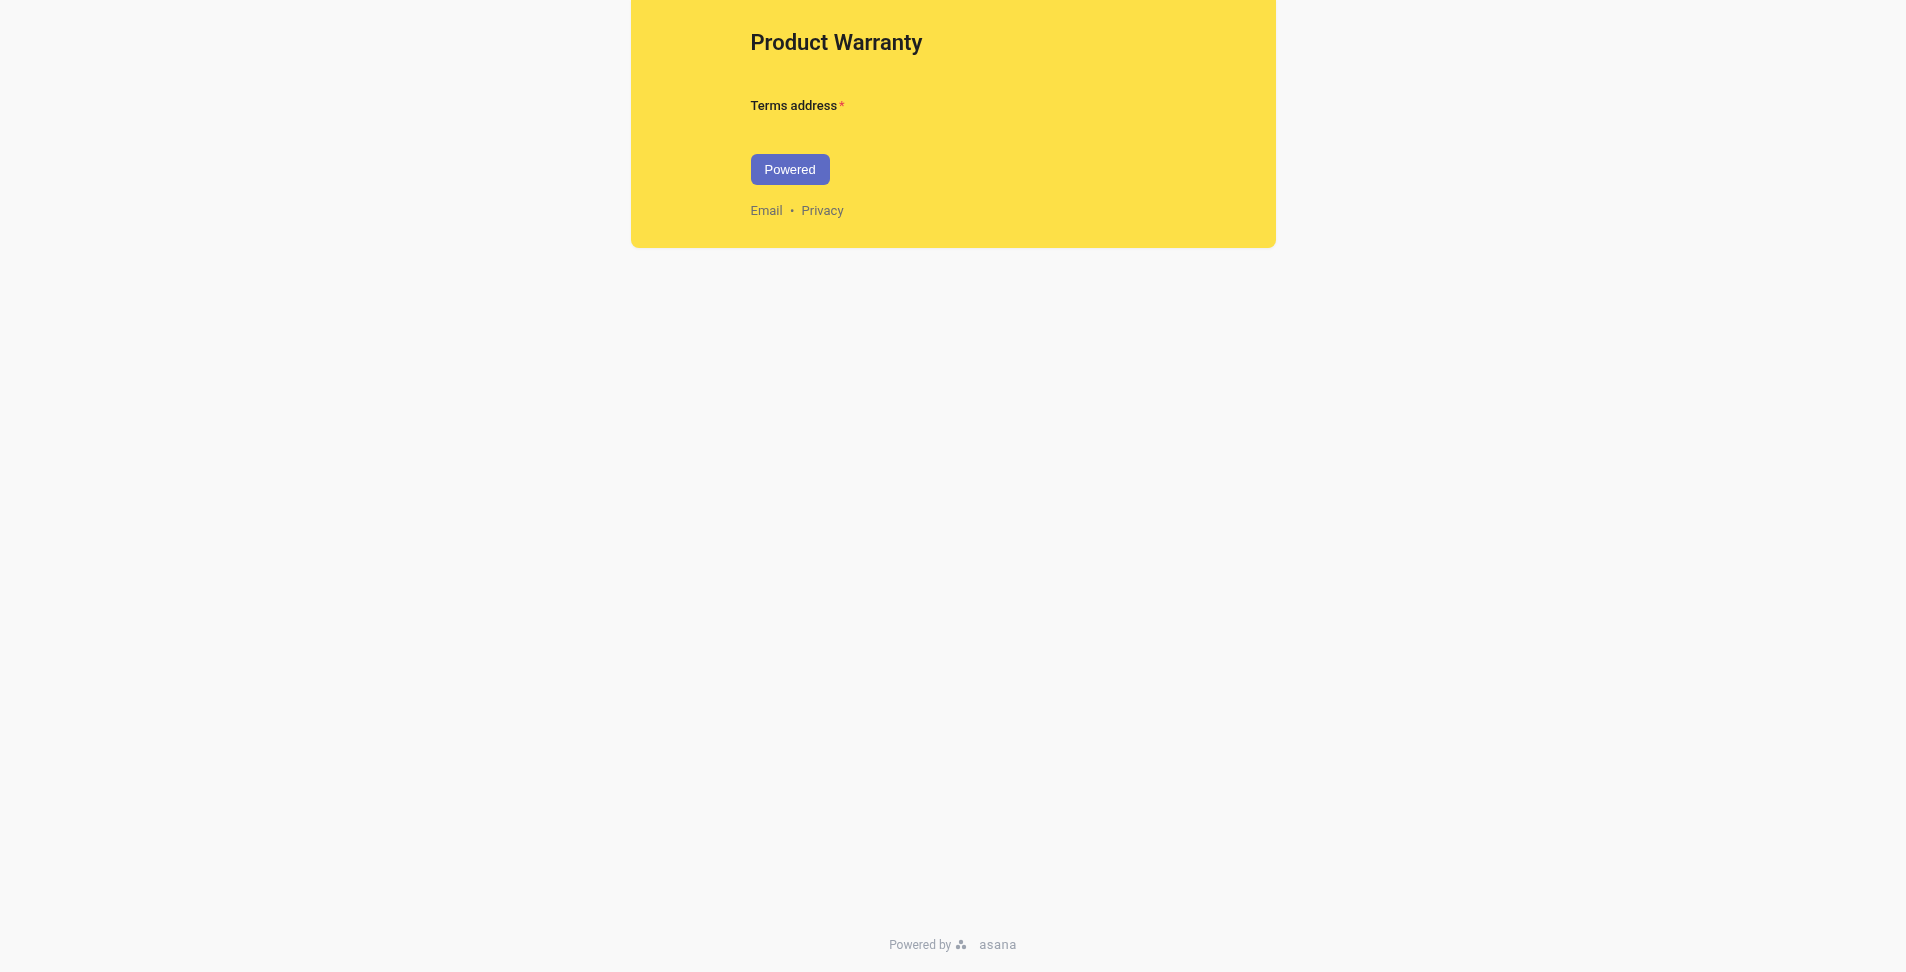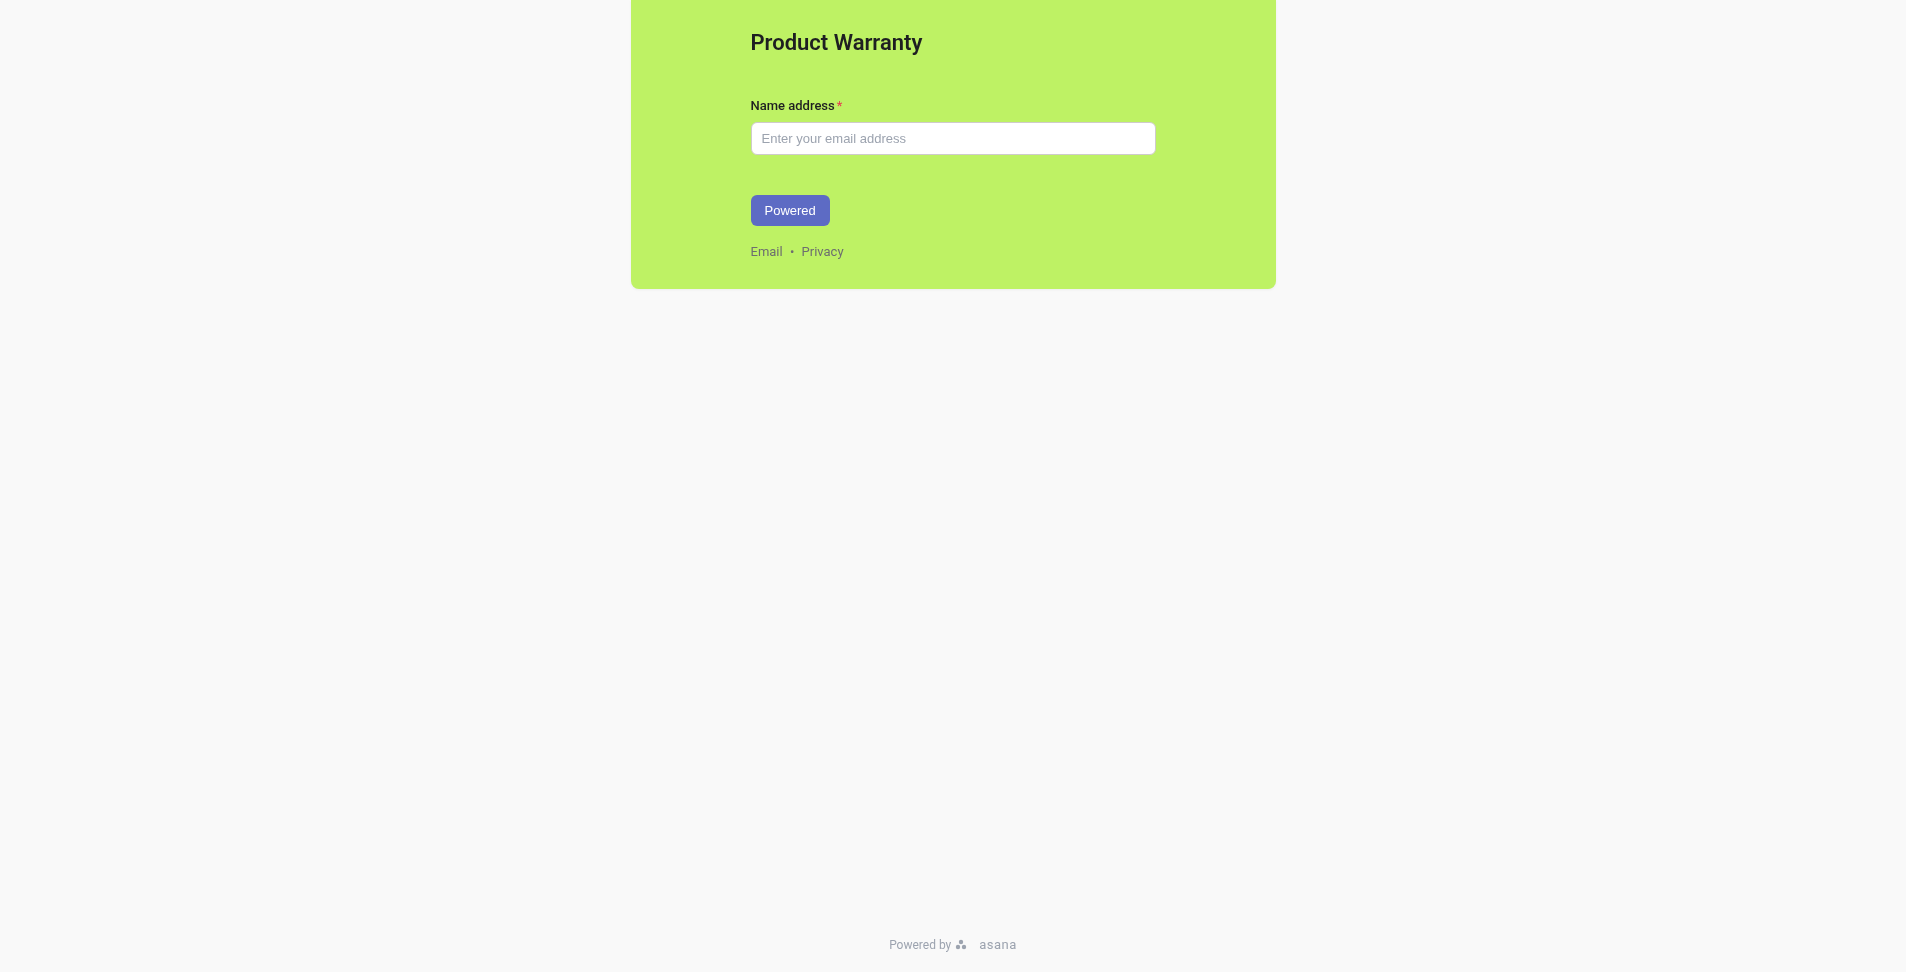--- a/index.html
+++ b/index.html
@@ -17,21 +17,21 @@
     }
     
     .main-container {
       flex: 1;
       display: flex;
       justify-content: center;
       align-items: flex-start;
     }
     
     .form-card {
-      background-color: #bef264;
+      background-color: #fde047;
       width: 645px;
       border-radius: 0 0 8px 8px;
       box-shadow: 0 1px 3px rgba(0, 0, 0, 0.05);
       padding: 30px 120px 30px 120px;
     }
     
     .form-title {
       font-size: 22px;
       font-weight: 600;
       color: #1e1f21;
@@ -131,23 +131,22 @@
 </head>
 <body>
 
 <div class="main-container">
   <div class="form-card">
     <h1 class="form-title">Product Warranty</h1>
     
     
     <div class="form-field">
       <div class="field-label-row">
-        <span class="field-label">Name address</span><span class="required-asterisk">*</span>
+        <span class="field-label">Terms address</span><span class="required-asterisk">*</span>
       </div>
-      <input type="email" class="text-input" placeholder="Enter your email address" style="">
     </div>
     
     <button class="submit-button">Powered</button>
     
     <div class="footer-links">
       <a href="#">Email</a>
       <span class="separator">•</span>
       <a href="#">Privacy</a>
     </div>
   </div>

